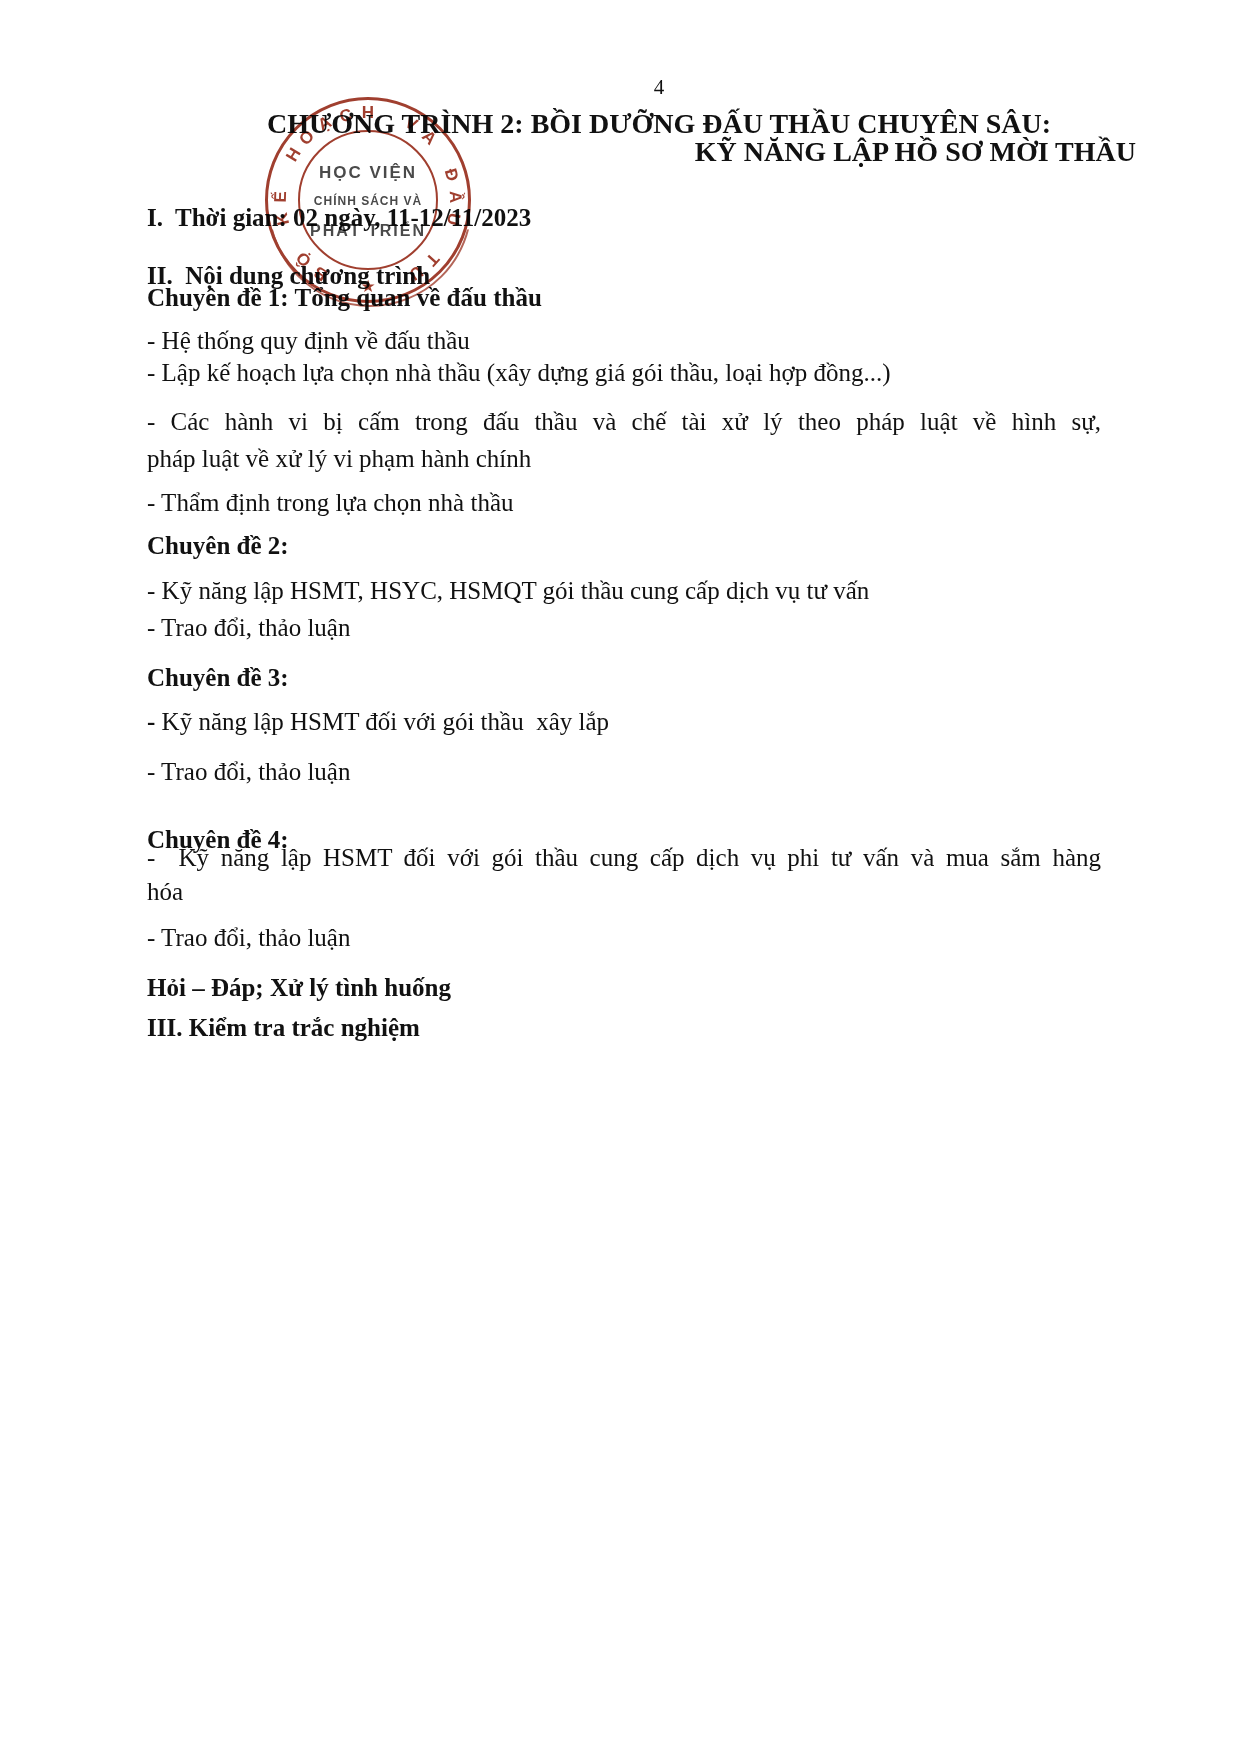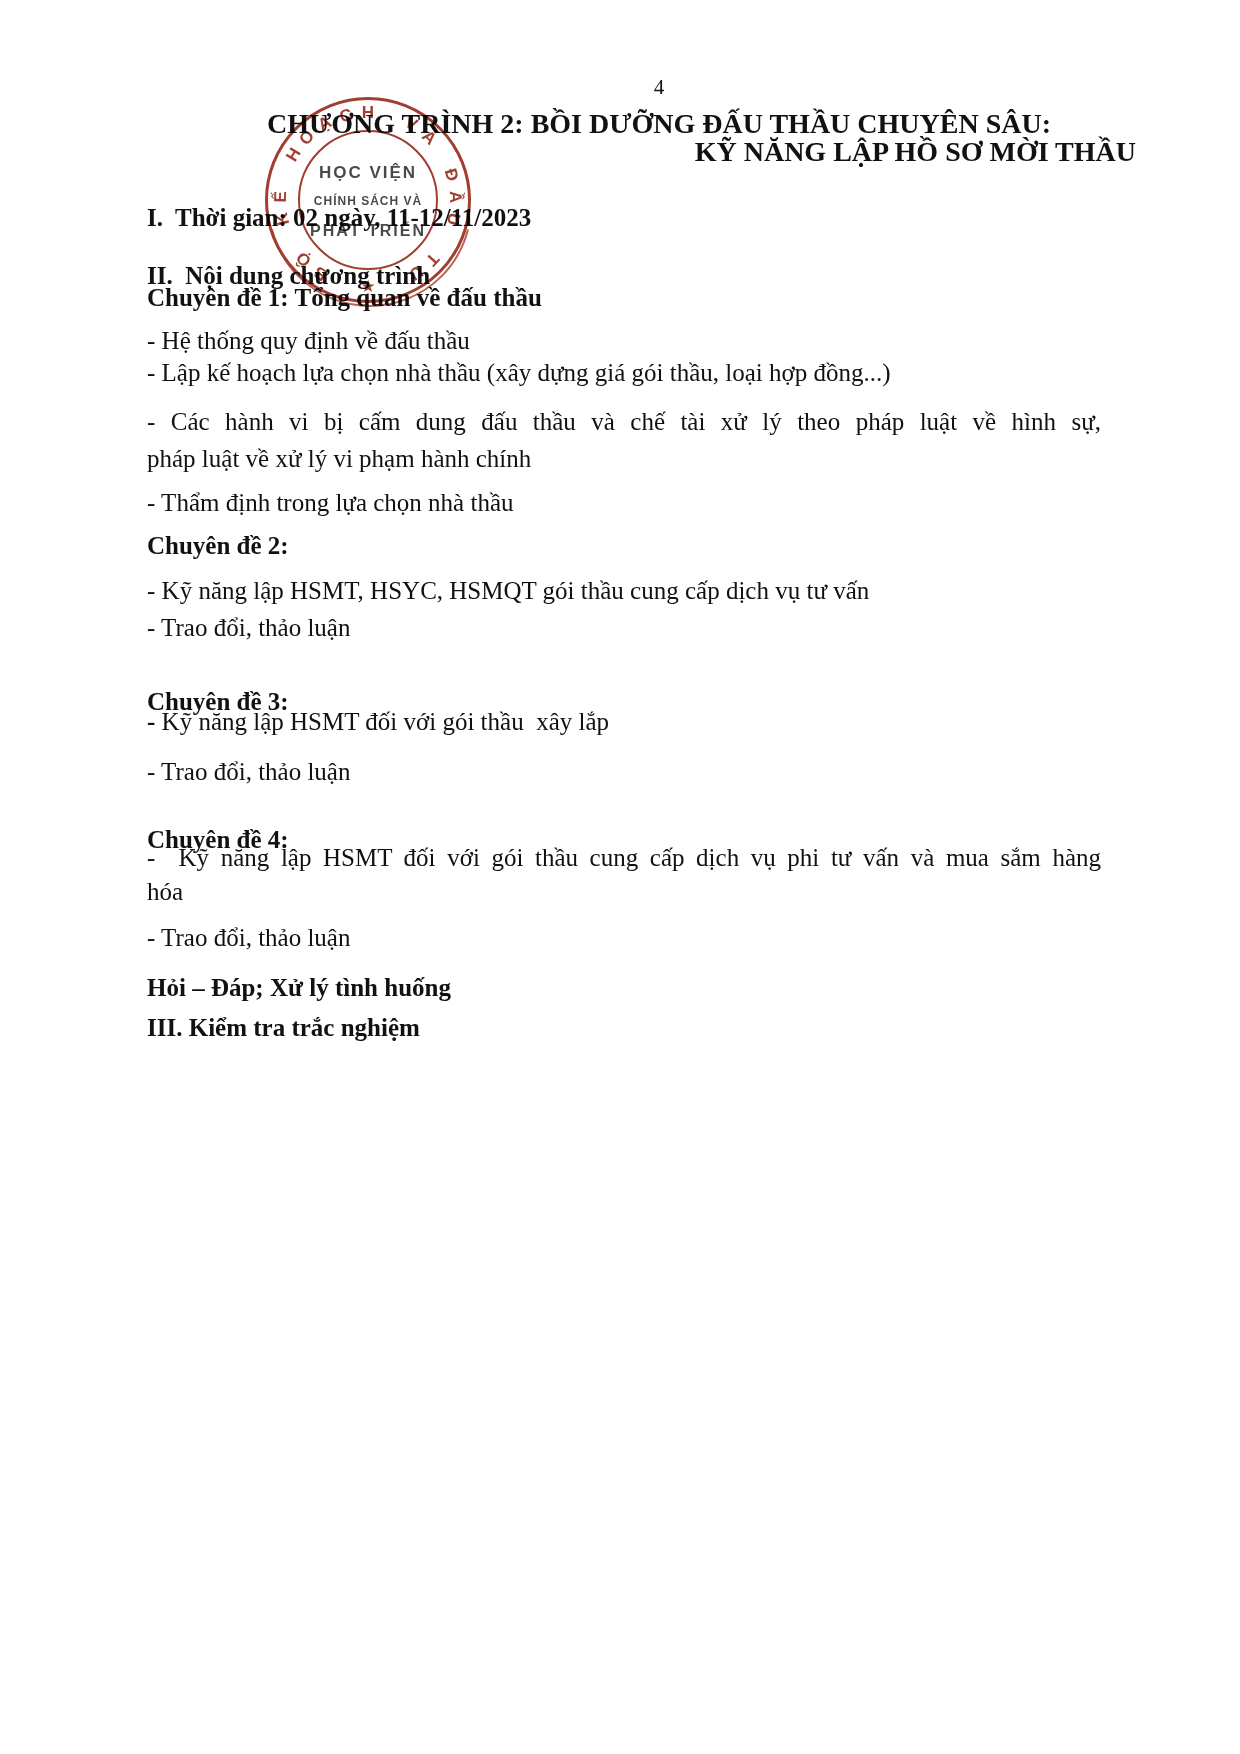--- a/index.html
+++ b/index.html
@@ -64,29 +64,29 @@
 
   <div class="line b title center" style="top:107px;">CHƯƠNG TRÌNH 2: BỒI DƯỠNG ĐẤU THẦU CHUYÊN SÂU:</div>
   <div class="line b title center" style="top:135px;text-align:right;">KỸ NĂNG LẬP HỒ SƠ MỜI THẦU</div>
 
   <div class="line b" style="top:201px;">I.  Thời gian: 02 ngày, 11-12/11/2023</div>
   <div class="line b" style="top:259px;">II.  Nội dung chương trình</div>
 
   <div class="line b" style="top:281px;">Chuyên đề 1: Tổng quan về đấu thầu</div>
   <div class="line" style="top:324px;">- Hệ thống quy định về đấu thầu</div>
   <div class="line" style="top:356px;">- Lập kế hoạch lựa chọn nhà thầu (xây dựng giá gói thầu, loại hợp đồng...)</div>
-  <div class="line j1" style="top:405px;">- Các hành vi bị cấm dung đấu thầu và chế tài xử lý theo pháp luật về hình sự,</div>
+  <div class="line j1" style="top:405px;">- Các hành vi bị cấm trong đấu thầu và chế tài xử lý theo pháp luật về hình sự,</div>
   <div class="line" style="top:442px;">pháp luật về xử lý vi phạm hành chính</div>
   <div class="line" style="top:486px;">- Thẩm định trong lựa chọn nhà thầu</div>
 
   <div class="line b" style="top:529px;">Chuyên đề 2:</div>
   <div class="line" style="top:574px;">- Kỹ năng lập HSMT, HSYC, HSMQT gói thầu cung cấp dịch vụ tư vấn</div>
   <div class="line" style="top:611px;">- Trao đổi, thảo luận</div>
 
-  <div class="line b" style="top:661px;margin-top:24px;">Chuyên đề 3:</div>
+  <div class="line b" style="top:661px;">Chuyên đề 3:</div>
   <div class="line" style="top:705px;"><span class="b">-</span><span> Kỹ năng lập HSMT đối với gói thầu  xây lắp</span></div>
   <div class="line" style="top:755px;">- Trao đổi, thảo luận</div>
 
   <div class="line b" style="top:823px;">Chuyên đề 4:</div>
   <div class="line j1" style="top:841px;">-  Kỹ năng lập HSMT đối với gói thầu cung cấp dịch vụ phi tư vấn và mua sắm hàng</div>
   <div class="line" style="top:875px;">hóa</div>
   <div class="line" style="top:921px;">- Trao đổi, thảo luận</div>
 
   <div class="line b" style="top:971px;">Hỏi – Đáp; Xử lý tình huống</div>
   <div class="line b" style="top:1011px;">III. Kiểm tra trắc nghiệm</div>

